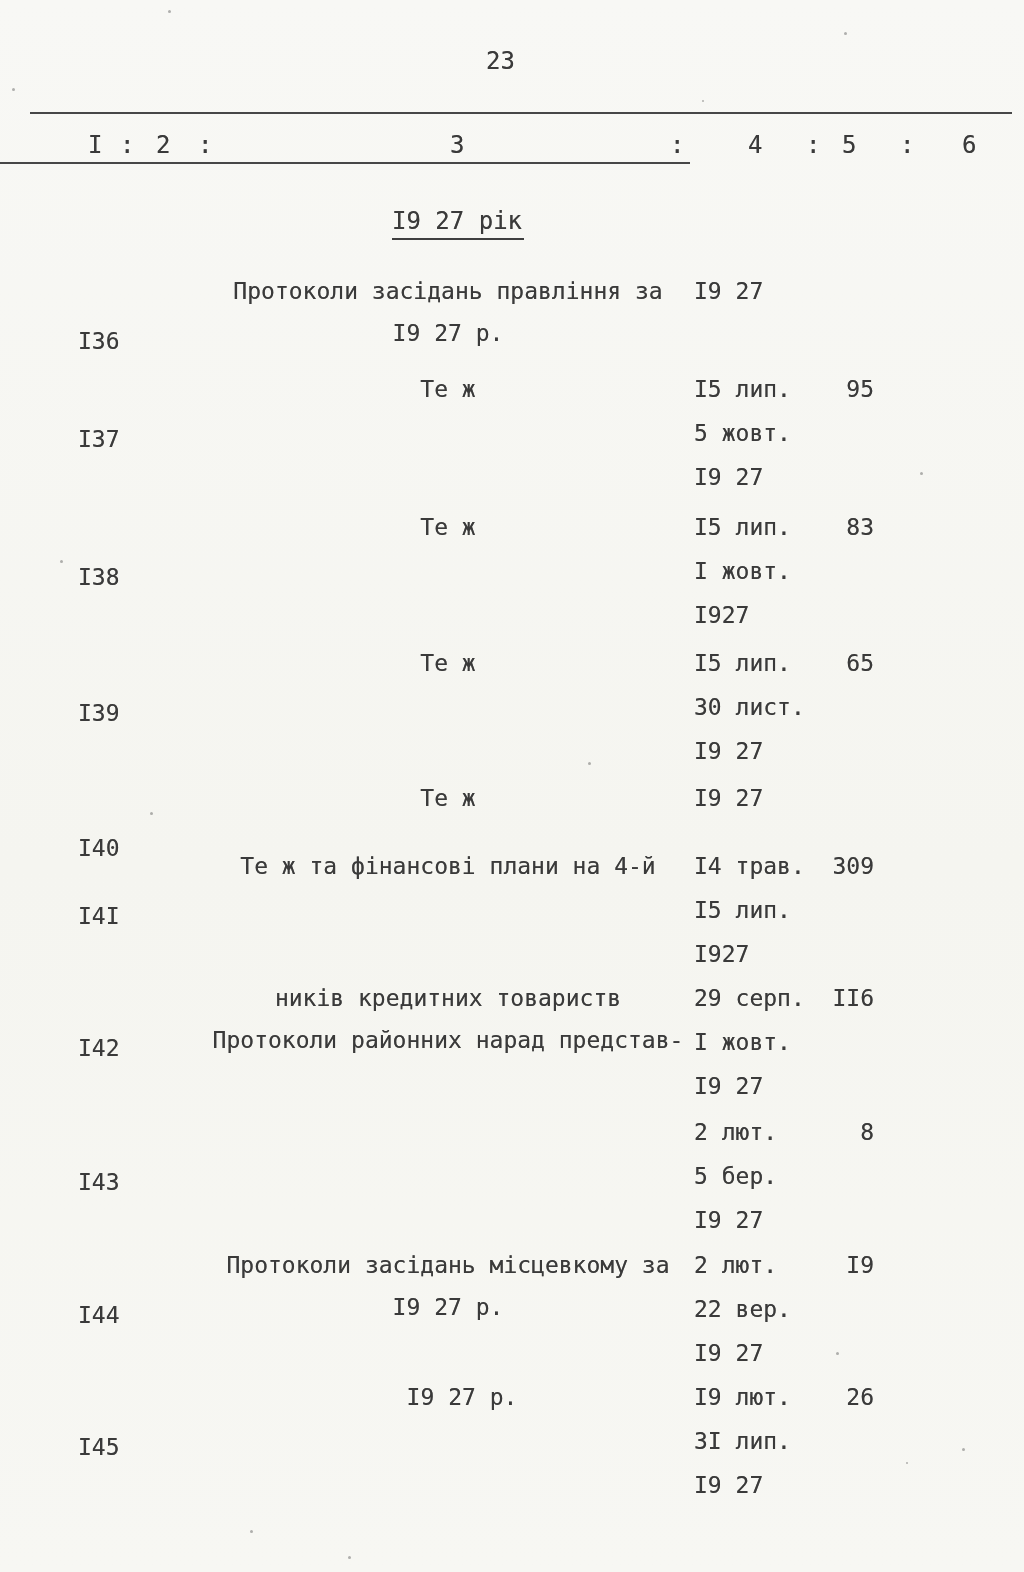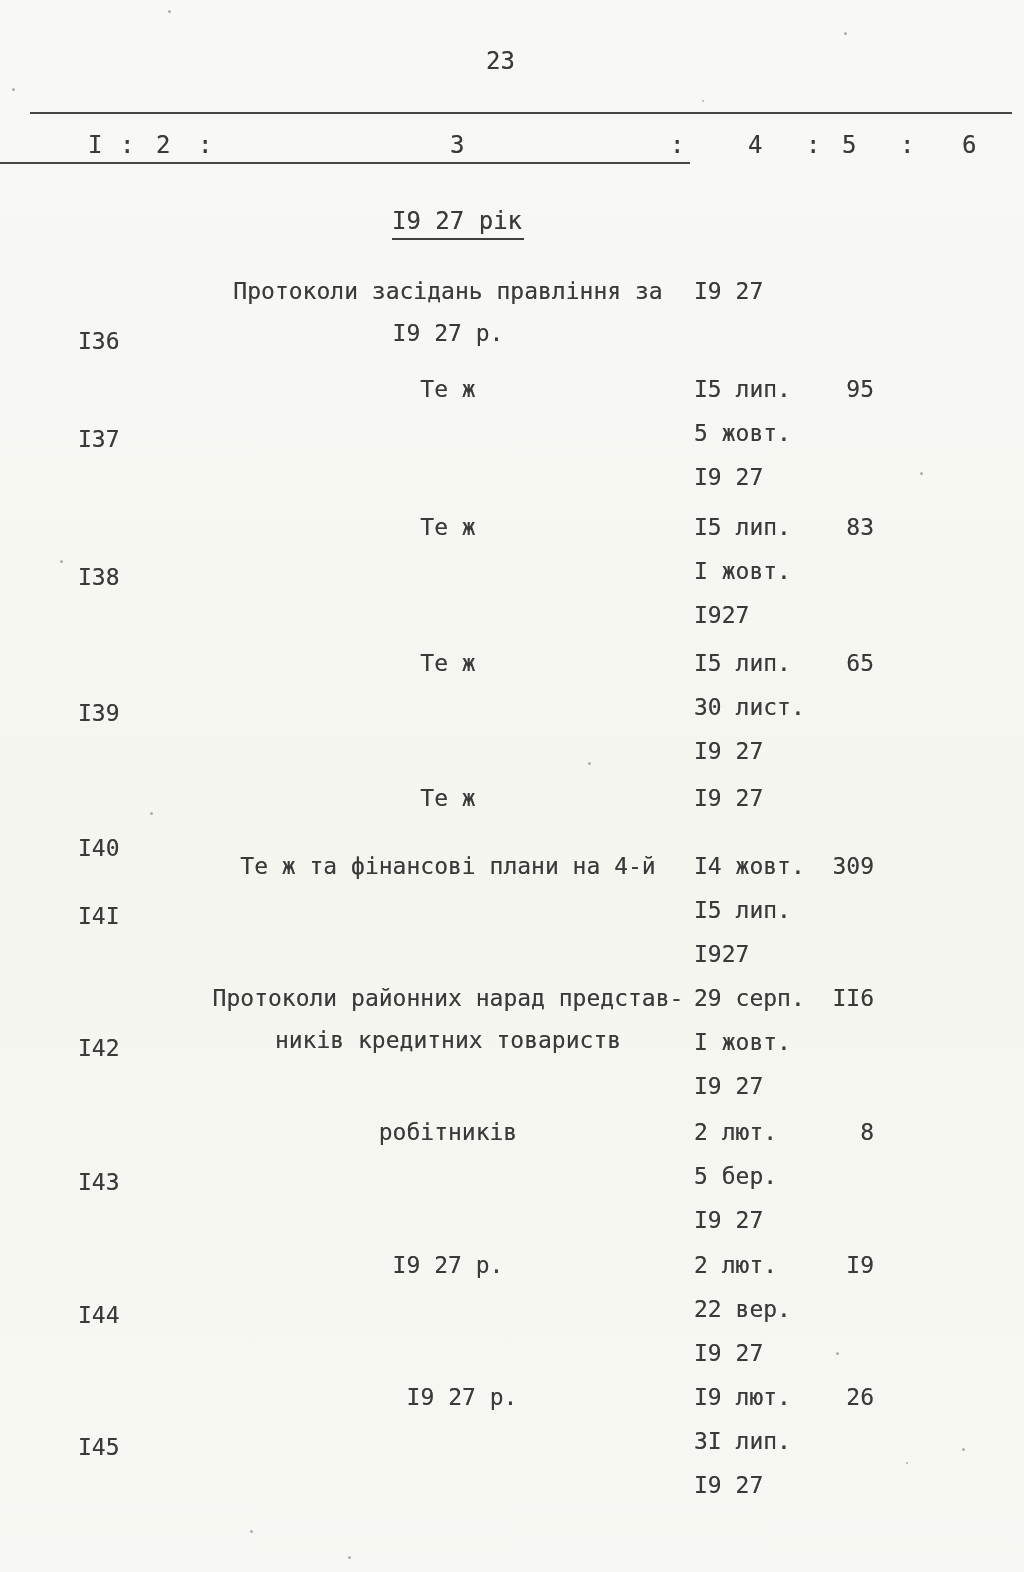--- a/index.html
+++ b/index.html
@@ -126,57 +126,57 @@
     </div>
     <div class="c-count"></div>
   </div>
 
   <div class="row" style="top:853px">
     <div class="c-num">I4I</div>
     <div class="c-desc">
       <div class="line">Те ж та фінансові плани на 4-й</div>
     </div>
     <div class="c-dates">
-      <div class="line">I4 жовт.</div>
+      <div class="line">I4 трав.</div>
       <div class="line">I5 лип.</div>
       <div class="line">I927</div>
     </div>
     <div class="c-count">309</div>
   </div>
 
   <div class="row" style="top:985px">
     <div class="c-num">I42</div>
     <div class="c-desc">
+      <div class="line">ників кредитних товариств</div>
       <div class="line">Протоколи районних нарад представ-</div>
-      <div class="line">ників кредитних товариств</div>
     </div>
     <div class="c-dates">
       <div class="line">29 серп.</div>
       <div class="line">I жовт.</div>
       <div class="line">I9 27</div>
     </div>
     <div class="c-count">II6</div>
   </div>
 
   <div class="row" style="top:1119px">
     <div class="c-num">I43</div>
     <div class="c-desc">
-      <div class="line">робітників</div>
     </div>
     <div class="c-dates">
       <div class="line">2 лют.</div>
       <div class="line">5 бер.</div>
       <div class="line">I9 27</div>
     </div>
     <div class="c-count">8</div>
   </div>
 
   <div class="row" style="top:1252px">
     <div class="c-num">I44</div>
     <div class="c-desc">
+      <div class="line">Протоколи засідань місцевкому за</div>
       <div class="line">I9 27 р.</div>
     </div>
     <div class="c-dates">
       <div class="line">2 лют.</div>
       <div class="line">22 вер.</div>
       <div class="line">I9 27</div>
     </div>
     <div class="c-count">I9</div>
   </div>
 

